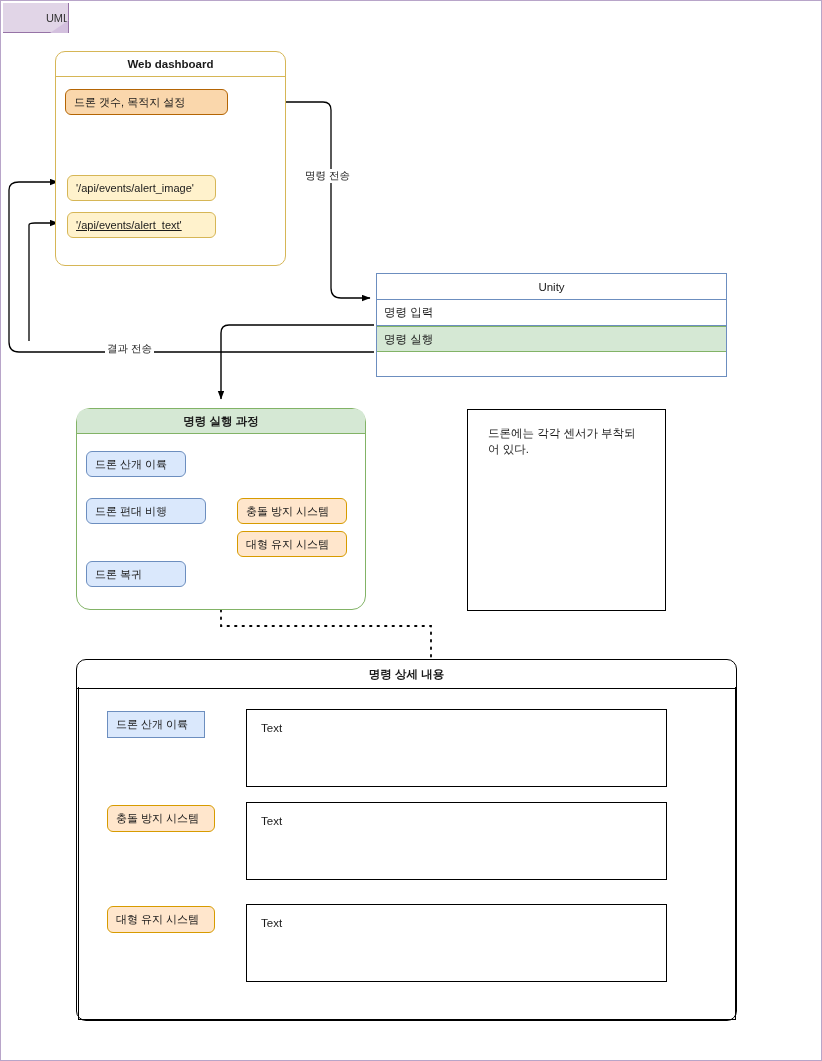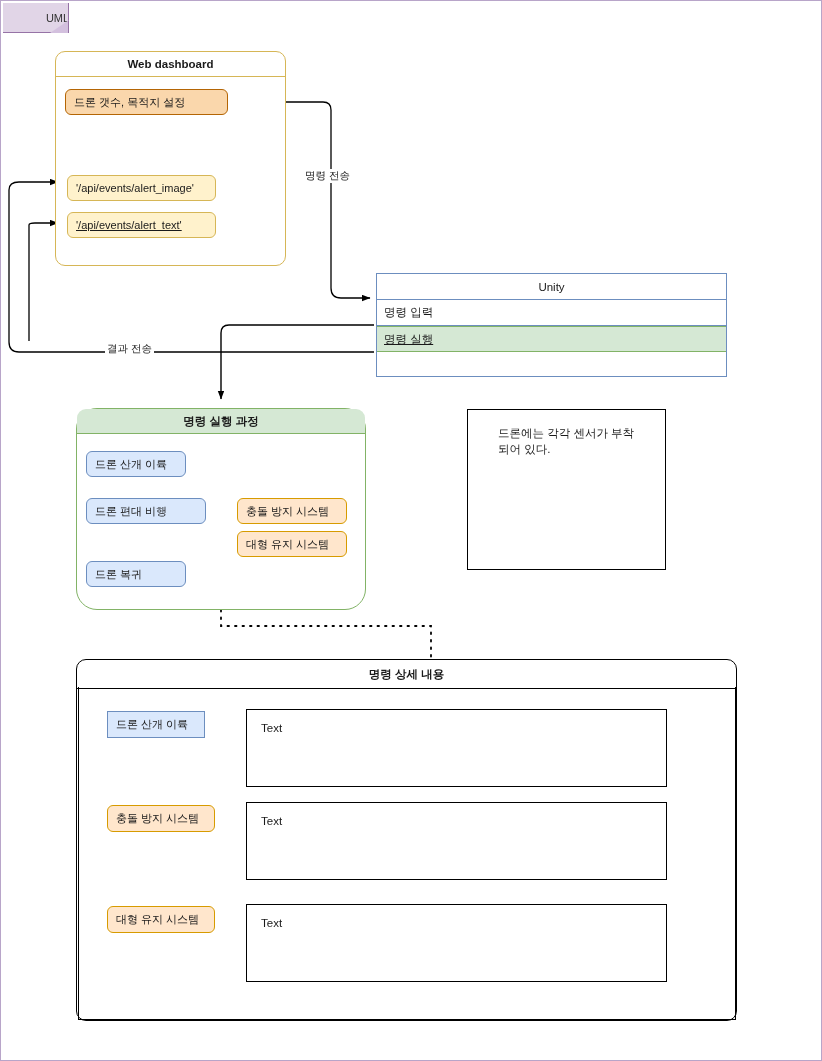--- a/index.html
+++ b/index.html
@@ -91,43 +91,43 @@
     font-size: 11.5px;
     color: #1a1a1a;
     box-sizing: border-box;
   }
   .unity-title {
     justify-content: center; padding-left: 0;
     border-bottom: 1.2px solid #6c8ebf;
     background: #ffffff;
   }
   .unity-plain { background: #ffffff; border-bottom: 1.2px solid #6c8ebf; }
-  .unity-green { background: #d5e8d4; border-bottom: 1.2px solid #82b366; border-top: 1.2px solid #82b366; text-decoration: underline; }
+  .unity-green { background: #d5e8d4; border-bottom: 1.2px solid #82b366; border-top: 1.2px solid #82b366; }
   .unity-red   { background: #f8cecc; border-top: 1.2px solid #b85450; }
 
   
   .proc {
     left: 75px; top: 407px; width: 290px; height: 202px;
     border: 1.3px solid #82b366;
-    border-radius: 21px;
+    border-radius: 14px;
     background: #ffffff;
   }
   .proc-header {
     height: 24px;
     background: #d5e8d4;
     border-bottom: 1.3px solid #82b366;
     border-radius: 9px 9px 0 0;
   }
 
   
   .note {
-    left: 466px; top: 408px; width: 199px; height: 161px;
+    left: 466px; top: 408px; width: 199px; height: 202px;
     border: 1.2px solid #000000;
     background: #ffffff;
-    padding: 16px 30px;
+    padding: 16px 20px;
     font-size: 11.5px;
     line-height: 1.35;
     color: #1a1a1a;
   }
 
   
   .detail {
     left: 75px; top: 658px; width: 661px; height: 362px;
     border: 1.3px solid #000000;
     border-radius: 10px;

